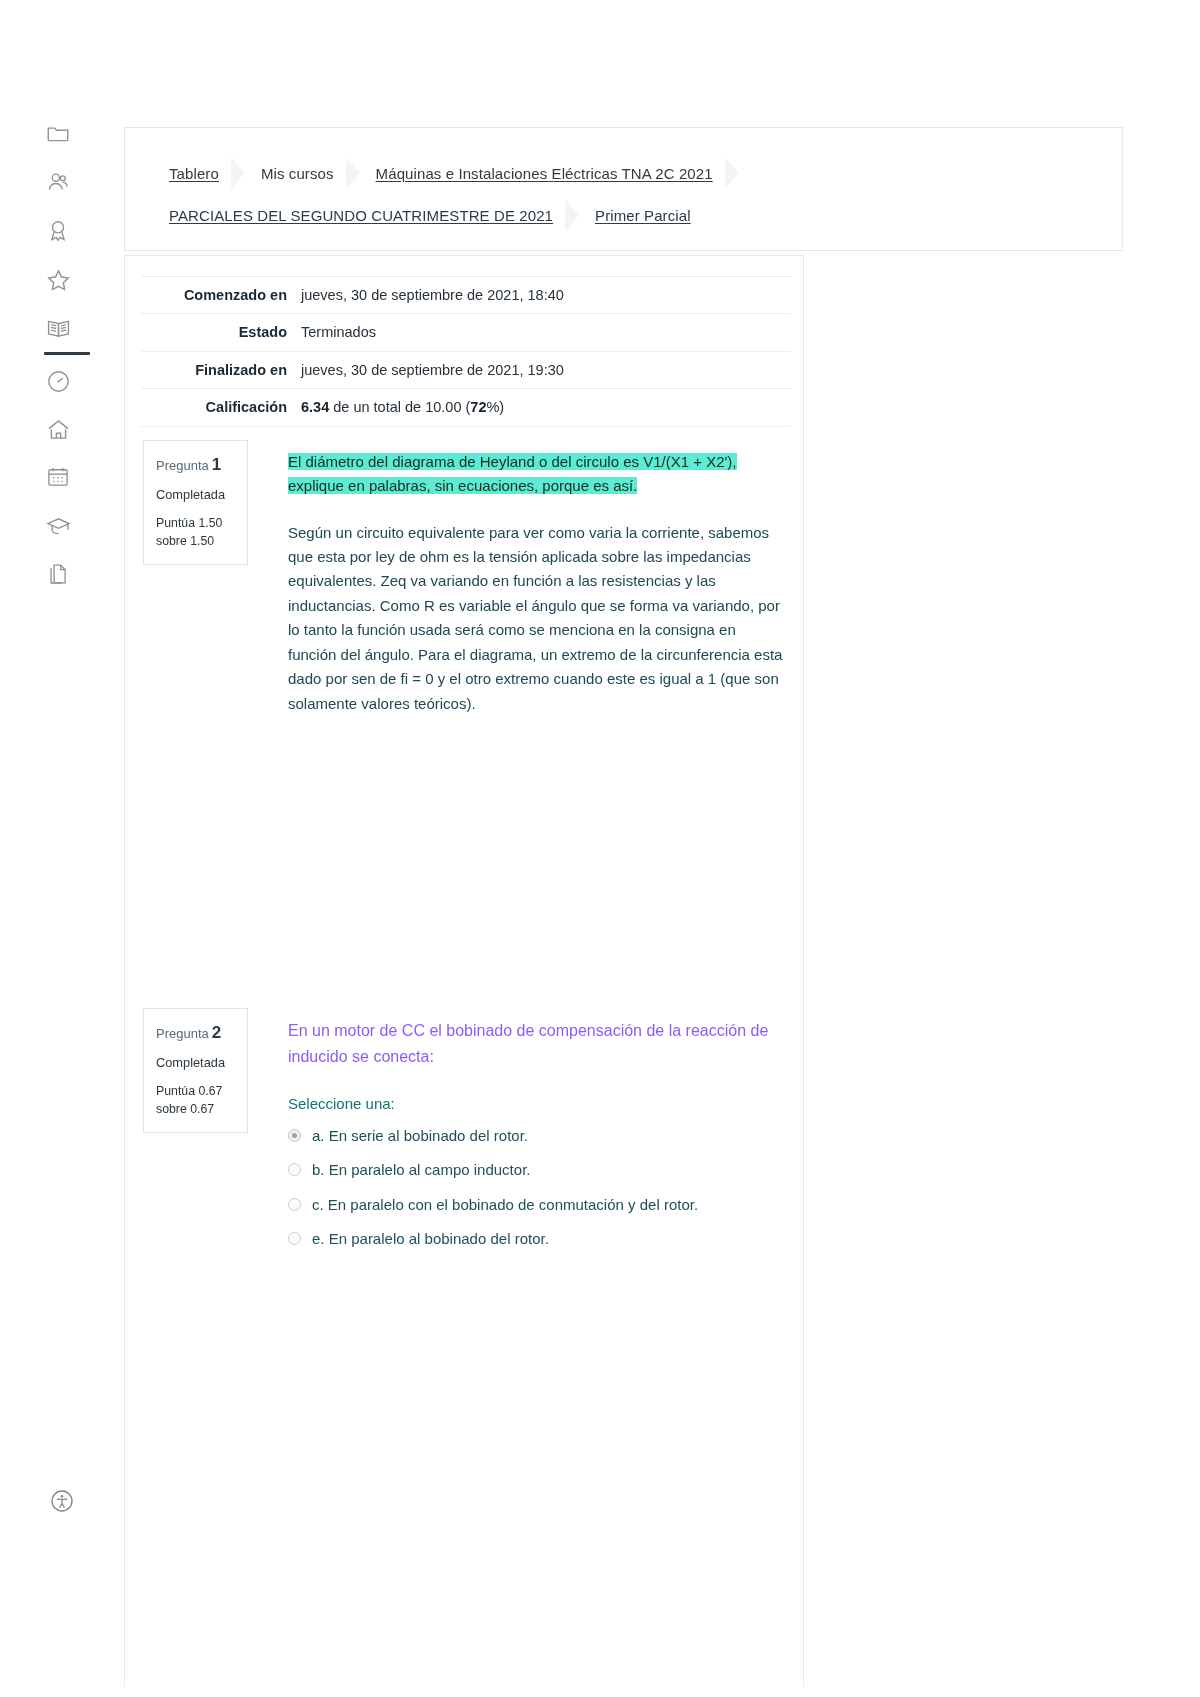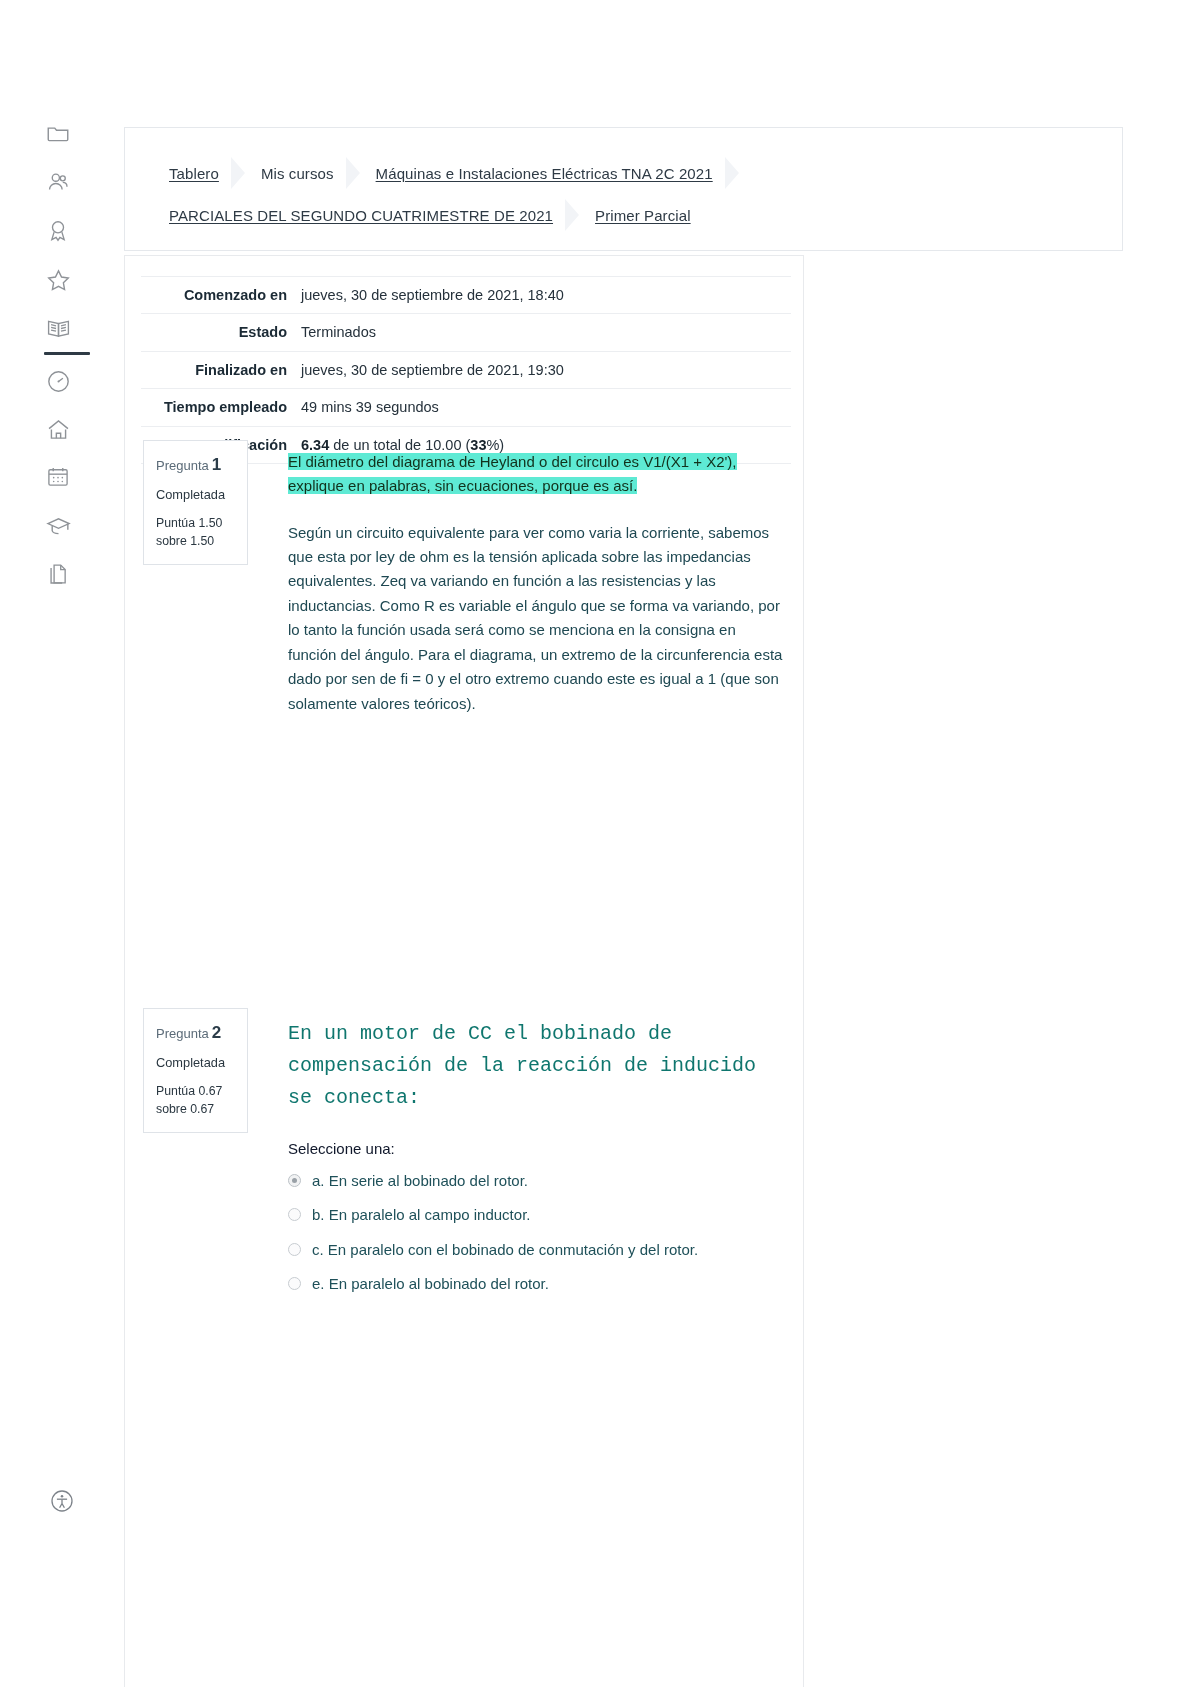--- a/index.html
+++ b/index.html
@@ -102,22 +102,22 @@
     font-size: 15px; line-height: 1.62; color: #1e4852;
   }
   .qtext .hl {
     background: #5eead4; color: #11321c; padding: 0 0;
     box-decoration-break: clone; -webkit-box-decoration-break: clone;
   }
   .answer-text {
     margin-top: 22px;
     font-size: 15px; line-height: 1.63; color: #1e4852;
   }
-  .prompt { font-size: 20px; line-height: 1.6; color: #0f766e; font-family: Liberation Mono, monospace; }
-  .select-label { margin-top: 26px; font-size: 15px; color: #0f172a; }
+  .prompt { font-size: 16px; line-height: 1.6; color: #8b5cf6; }
+  .select-label { margin-top: 26px; font-size: 15px; color: #0f766e; }
 
   .options { margin-top: 8px; }
   .opt { display: flex; align-items: flex-start; margin-top: 13px; }
   .radio {
     flex: none; width: 13px; height: 13px; border-radius: 50%;
     border: 1px solid #c7ccd1; background: #fbfbfc;
     margin-top: 4px; margin-right: 11px; position: relative;
   }
   .radio.checked { background: #f1f2f3; border-color: #bcc2c7; }
   .radio.checked::after {
@@ -261,26 +261,22 @@
           </tr>
           <tr>
             <th>Estado</th>
             <td>Terminados</td>
           </tr>
           <tr>
             <th>Finalizado en</th>
             <td>jueves, 30 de septiembre de 2021, 19:30</td>
           </tr>
           <tr>
-            <th>Tiempo empleado</th>
-            <td>49 mins 39 segundos</td>
-          </tr>
-          <tr>
             <th>Calificación</th>
-            <td><b>6.34</b> <span>de un total de 10.00 (</span><b>33</b><span>%)</span></td>
+            <td><b>6.34</b> <span>de un total de 10.00 (</span><b>72</b><span>%)</span></td>
           </tr>
         </tbody>
       </table>
     </div>
 
     <section class="question" style="top:184px; height:560px;">
       <aside class="qinfo">
         <div class="qnum"><span>Pregunta</span><b>1</b></div>
         <div class="qstate">Completada</div>
         <div class="qmark">

